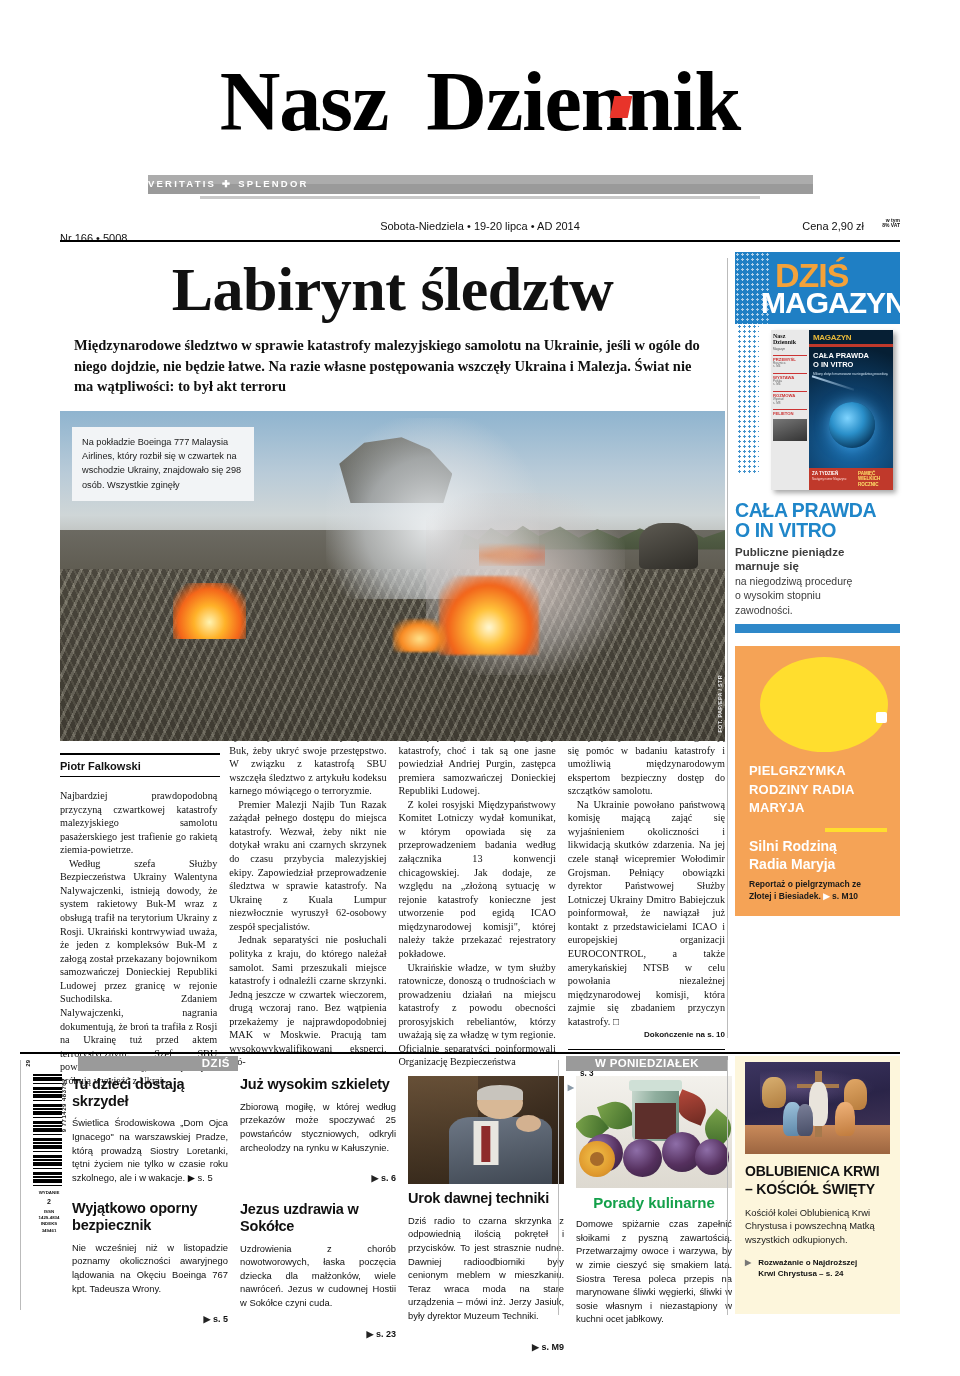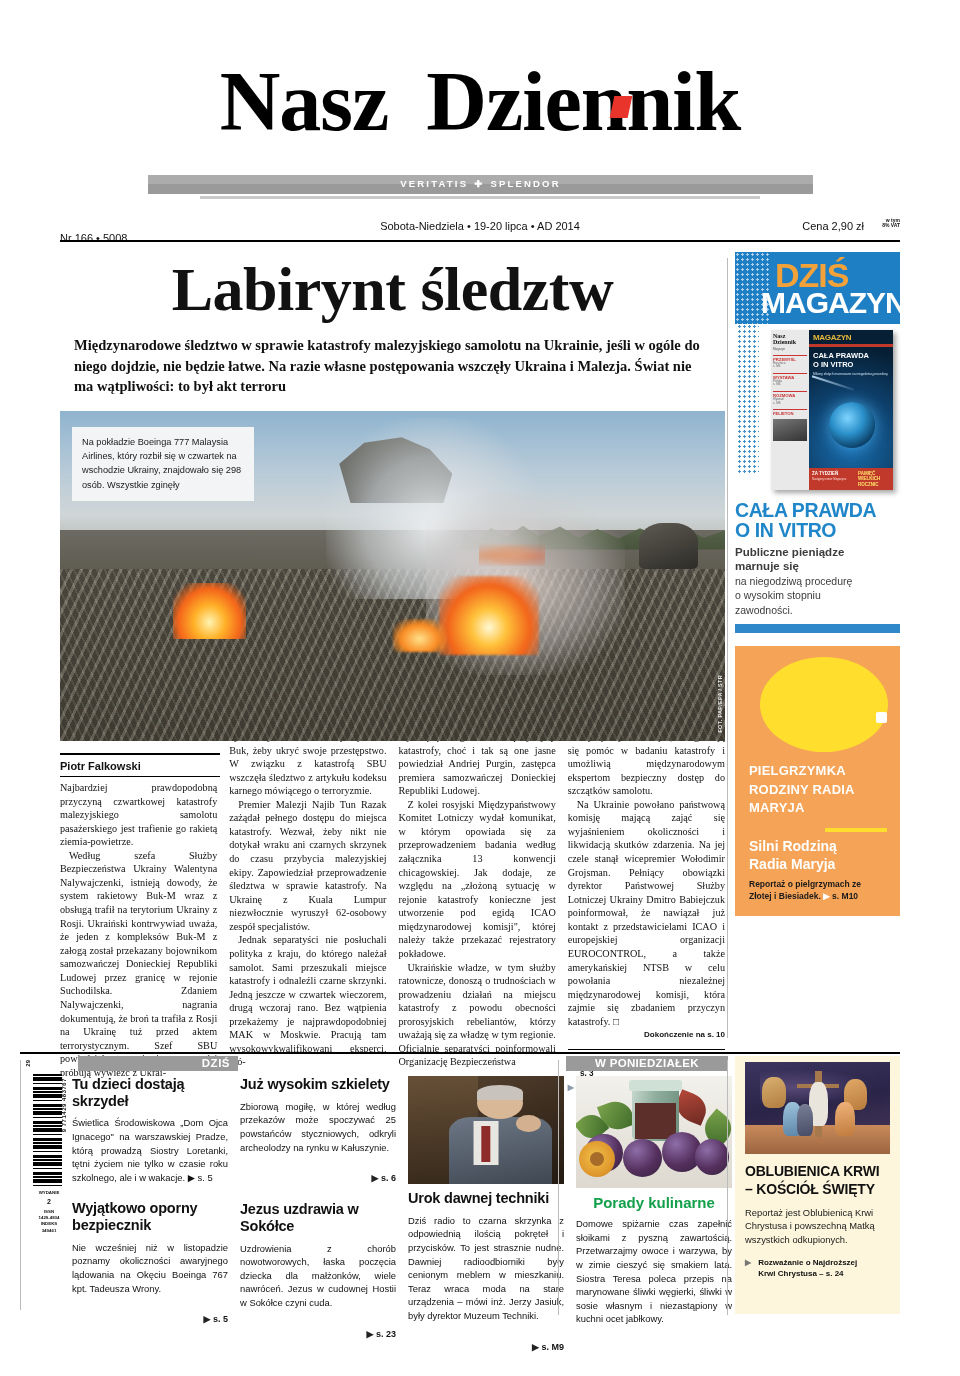--- a/index.html
+++ b/index.html
@@ -41,21 +41,20 @@
   .veritas-bar {
     position:absolute; left:148px; top:175px; width:665px; height:19px;
     background: linear-gradient(180deg,#9a9a9a 0%, #9a9a9a 100%);
   }
   .veritas-bar::before{
     content:""; position:absolute; left:0; top:0; width:100%; height:9px;
     background: rgba(255,255,255,0.18);
   }
   .veritas-text {
     position:absolute; left:148px; top:178px; width:665px;
-    text-align:center;
     font-size:9.5px; font-weight:700; letter-spacing:2.2px;
     color:#ffffff;
   }
   .veritas-text .plus { display:inline-block; margin:0 6px; color:#fff; }
   .veritas-under {
     position:absolute; left:200px; top:196px; width:560px; height:3px;
     background:#c9c9c9;
   }
   .issue-line { position:absolute; left:60px; top:218px; width:840px; height:22px; font-size:11px; }
   .issue-left { position:absolute; left:0; top:14px; }
@@ -185,21 +184,21 @@
   .col { width:159px; }
   .col p {
     font-family:"Liberation Serif", serif;
     font-size:10.2px;
     line-height:1.33;
     text-align:justify;
     text-justify:inter-word;
     hyphens:auto;
   }
   .col p + p { text-indent:9px; }
-  .col-1 { margin-top:4px; }
+  .col-1 { margin-top:12px; }
   .col-2, .col-3, .col-4 { margin-top:-47px; }
   .cont-note {
     font-size:8px; text-align:right; margin-top:2px; font-weight:700;
     font-family:"Liberation Sans", sans-serif;
   }
   .seealso { margin-top:10px; }
   .seealso-rule { height:1px; background:#000; margin-bottom:5px; }
   .seealso-item {
     display:flex; gap:6px; align-items:flex-start;
     font-size:8.2px; font-weight:700; line-height:1.5; margin-bottom:2px;
@@ -666,21 +665,21 @@
       <div class="ob-cross-v"></div>
       <div class="ob-cross-h"></div>
       <div class="ob-christ"></div>
       <div class="ob-ang1"></div>
       <div class="ob-ang2"></div>
       <div class="ob-fig1"></div>
       <div class="ob-fig2"></div>
       <div class="ob-fig3"></div>
     </div>
     <div class="ob-h">OBLUBIENICA KRWI – KOŚCIÓŁ ŚWIĘTY</div>
-    <div class="ob-t">Reportaż jest Oblubienicą Krwi Chrystusa i powszechną Matką wszystkich odkupionych.</div>
+    <div class="ob-t">Kościół kolei Oblubienicą Krwi Chrystusa i powszechną Matką wszystkich odkupionych.</div>
     <div class="ob-link">
       <span class="tri3">▶</span>
       <span>
         <span>Rozważanie o Najdroższej</span><br>
         <span>Krwi Chrystusa – s. 24</span>
       </span>
     </div>
   </div>
 
 </div>

